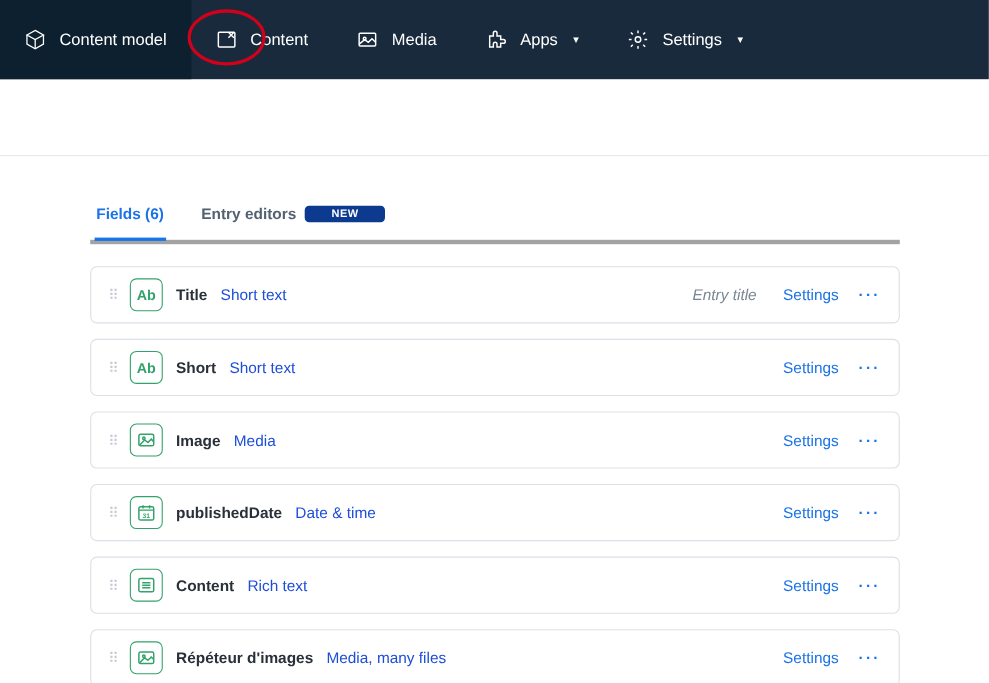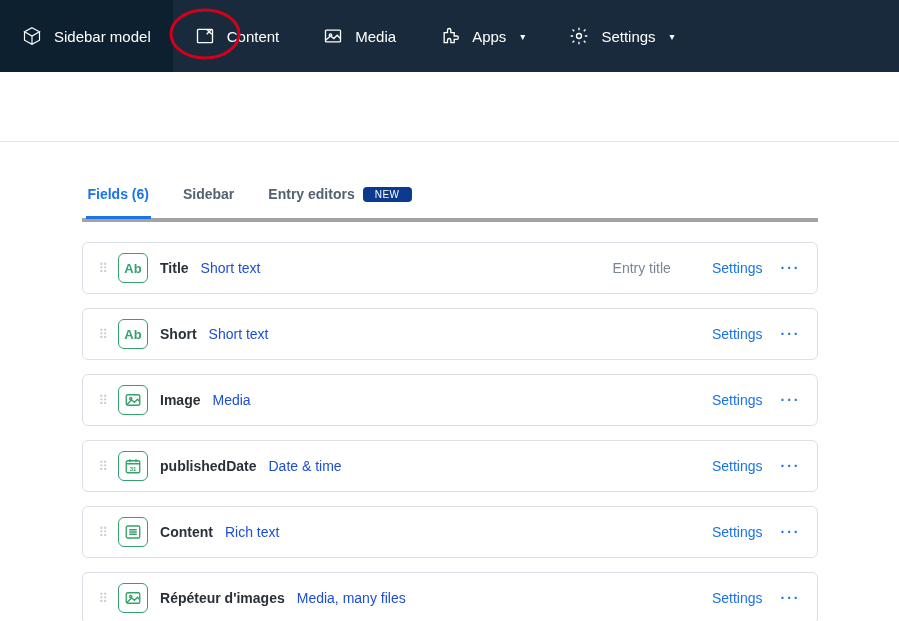--- a/index.html
+++ b/index.html
@@ -20,51 +20,51 @@
   
   .subheader { height: 70px; border-bottom: 1px solid #e5e8ec; }
 
   
   .main { max-width: 760px; margin: 34px auto 0; padding: 0 12px; }
 
   
   .tabs { display: flex; align-items: center; gap: 30px; border-bottom: 4px solid #a3a3a3; padding: 0 4px; }
   .tab { padding: 10px 2px 14px; color: #536171; cursor: pointer; font-weight: 600; display: flex; align-items: center; gap: 8px; border-bottom: 3px solid transparent; margin-bottom: -1px; }
   .tab.active { color: #1a73e8; border-bottom-color: #1a73e8; }
-  .badge { background: #0b3a8f; color: #fff; font-size: 10px; font-weight: 400; padding: 2px 12px; border-radius: 4px; letter-spacing: 0.5px; }
+  .badge { background: #0b3a8f; color: #fff; font-size: 10px; font-weight: 700; padding: 2px 24px; border-radius: 4px; letter-spacing: 0.5px; }
 
   
   .fields { margin-top: 20px; display: flex; flex-direction: column; gap: 14px; }
   .field-row { display: flex; align-items: center; border: 1px solid #dbe0e6; border-radius: 6px; padding: 10px 16px 10px 10px; }
   .drag { color: #c4cbd4; cursor: grab; padding: 4px 6px; font-size: 13px; letter-spacing: -2px; }
   .type-icon { width: 30px; height: 30px; border: 1.5px solid #34a26b; border-radius: 6px; color: #34a26b; display: flex; align-items: center; justify-content: center; margin: 0 12px 0 6px; font-size: 13px; font-weight: 700; flex-shrink: 0; }
   .field-name { font-weight: 700; margin-right: 12px; text-align: center; }
   .field-type { color: #1d4ed8; }
   .spacer { flex: 1; }
-  .meta { color: #7b8694; margin-right: 41px; }
+  .meta { color: #7b8694; margin-right: 24px; font-style: italic; }
   .settings-link { color: #1a73e8; cursor: pointer; margin-right: 18px; }
   .more { color: #1a73e8; cursor: pointer; letter-spacing: 2px; font-weight: 700; }
 
   svg { display: block; }
 </style>
 </head>
 <body>
 
 <div class="topnav">
 
 
   <div class="nav-item active">
     <span class="icon">
       <svg width="22" height="22" viewBox="0 0 24 24" fill="none" stroke="#fff" stroke-width="1.4">
         <path d="M12 2 L21 7 L12 12 L3 7 Z"></path>
           <path d="M3 7 V17 L12 22 L21 17 V7"></path>
           <path d="M12 12 V22"></path>
       </svg>
     </span>
-    <span class="nav-label">Sidebar model</span>
+    <span class="nav-label">Content model</span>
   </div>
 
   <div class="nav-item" style="position:relative;">
     <span class="icon">
       <svg width="20" height="20" viewBox="0 0 24 24" fill="none" stroke="#fff" stroke-width="1.6">
         <rect x="3" y="4" width="18" height="16" rx="1"></rect>
           <path d="M14 4 L20 10 M20 4 L14 10"></path>
       </svg>
     </span>
     <span class="nav-label">Content</span>
@@ -112,23 +112,20 @@
 
 <div class="subheader"></div>
 
 <div class="main">
 
   <div class="tabs">
     <div class="tab active">
       <span>Fields (6)</span>
     </div>
     <div class="tab">
-      <span>Sidebar</span>
-    </div>
-    <div class="tab">
       <span>Entry editors</span>
       <span class="badge">NEW</span>
     </div>
   </div>
 
   <div class="fields">
 
     <div class="field-row">
       <span class="drag">⠿</span>
       <span class="type-icon">

